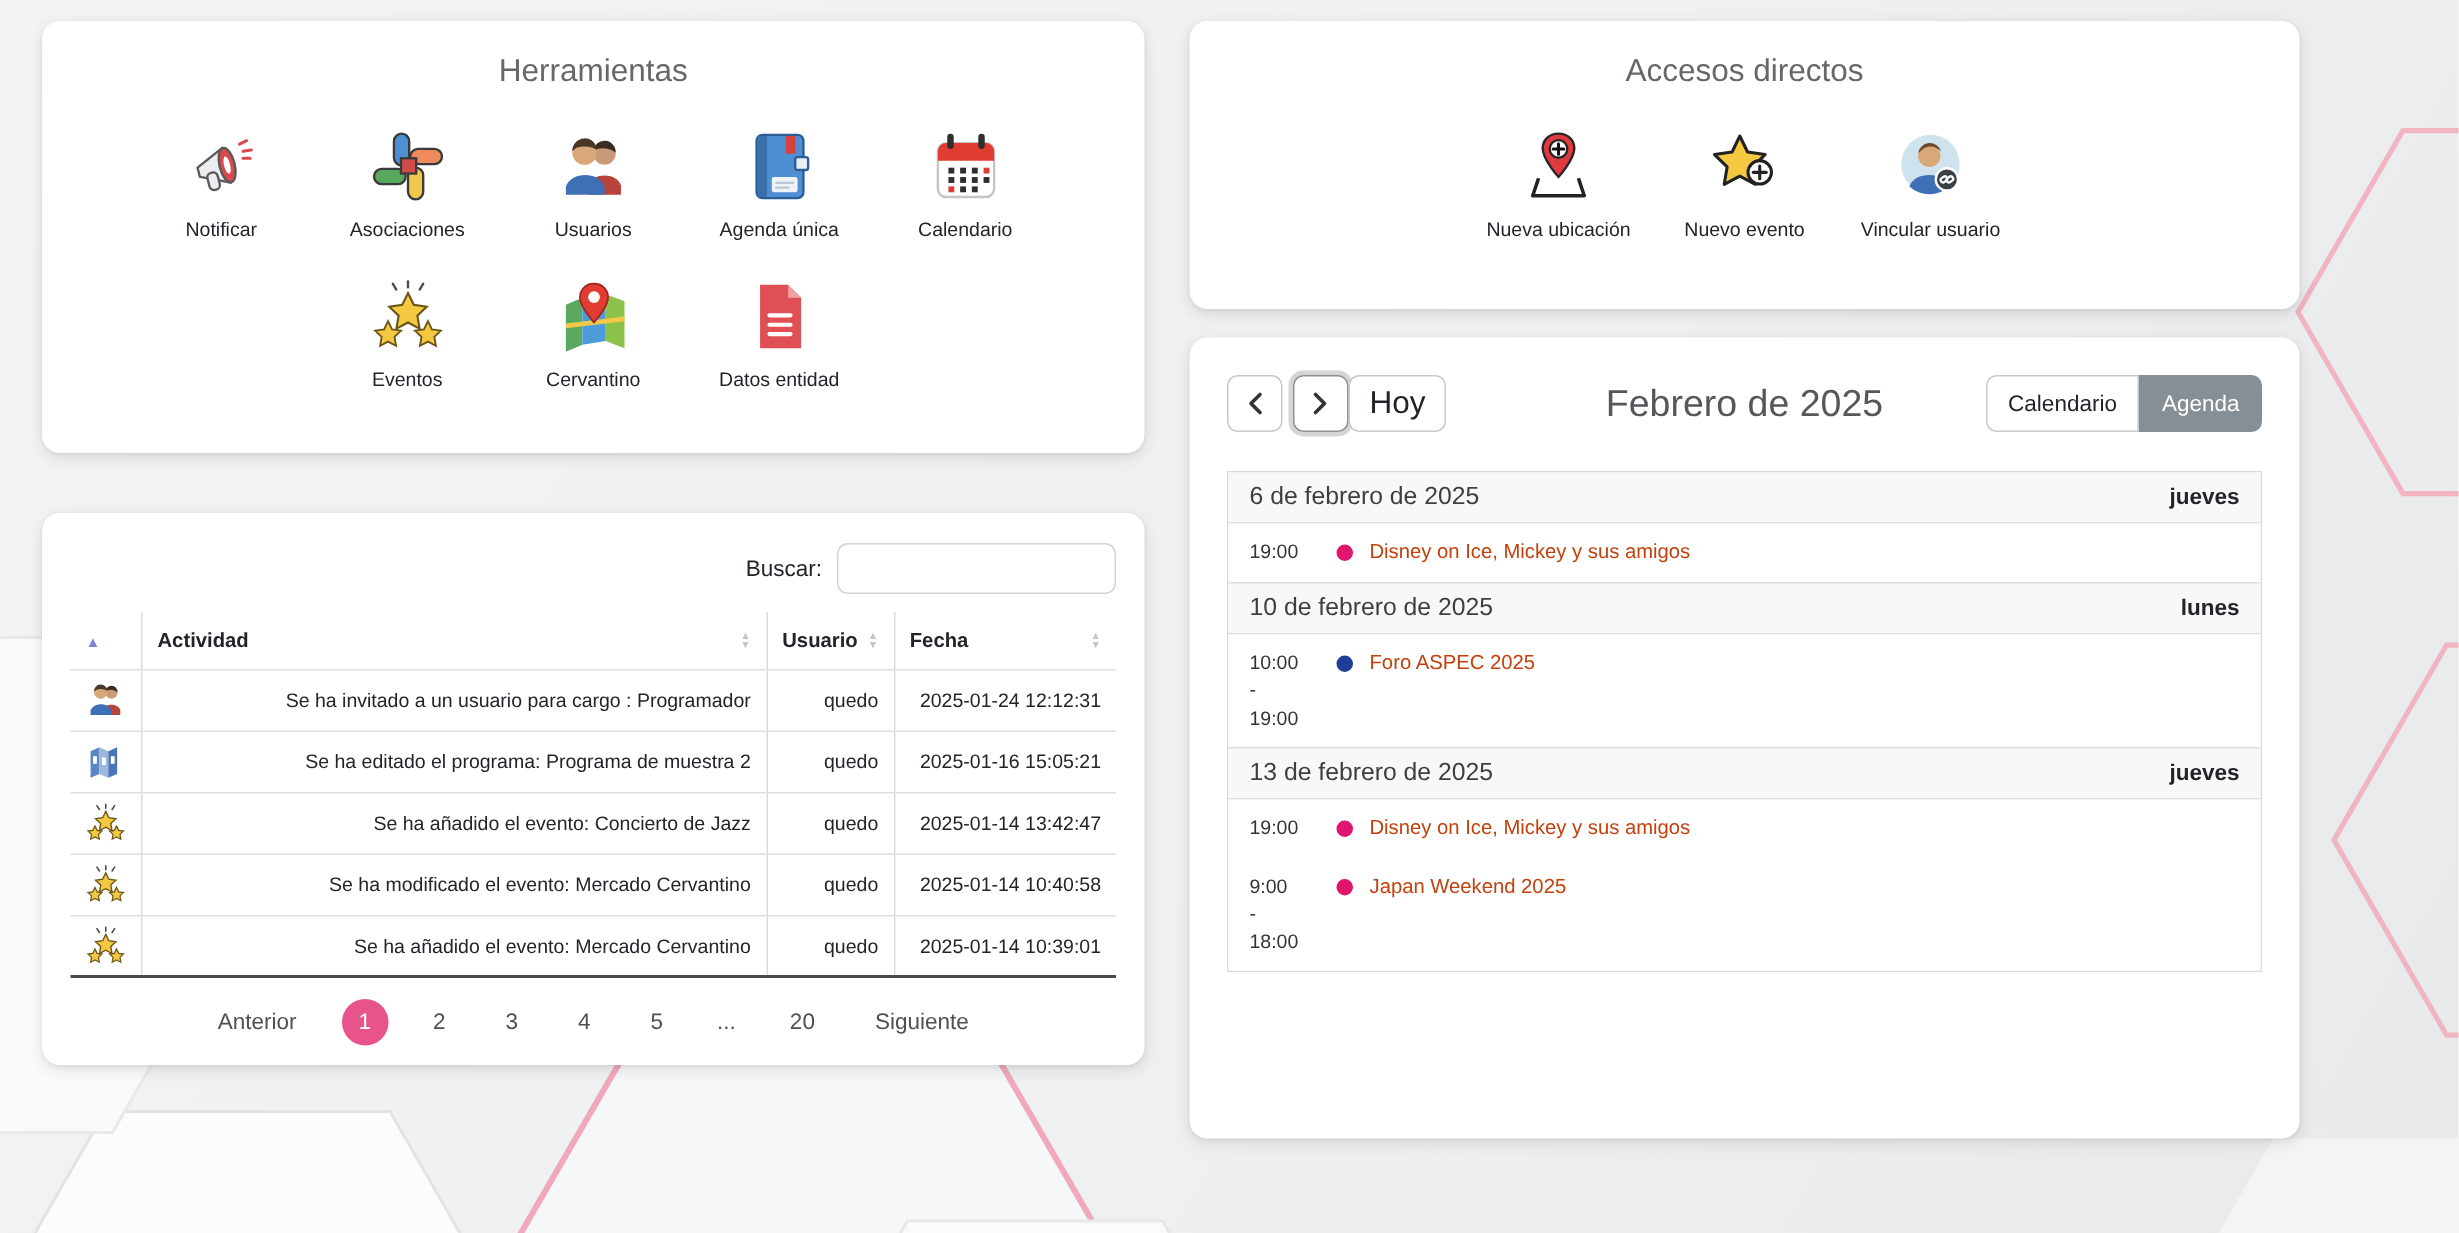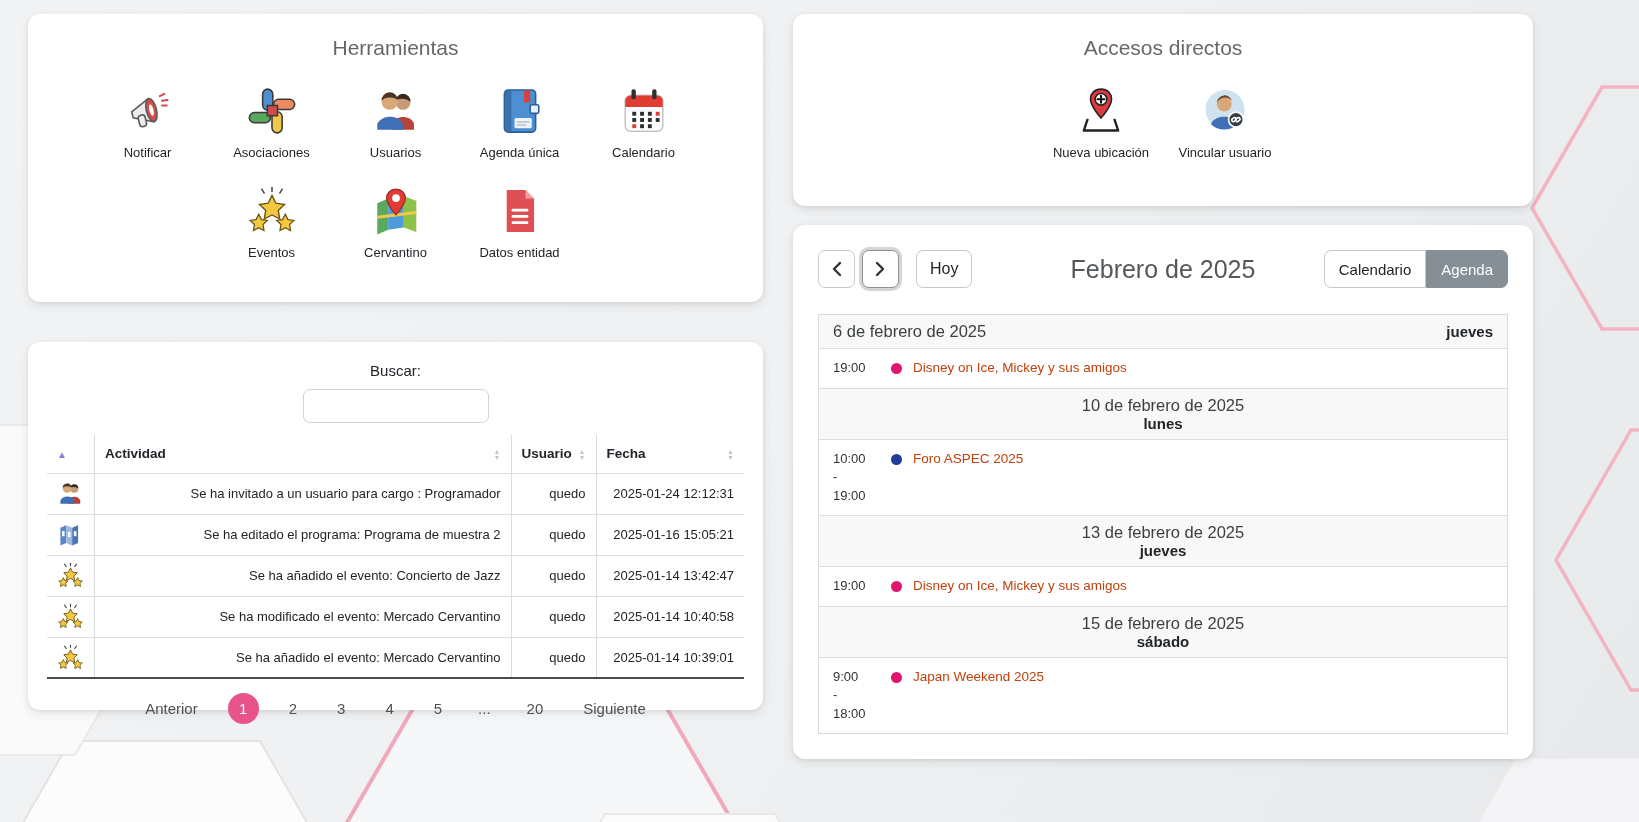--- a/index.html
+++ b/index.html
@@ -18,21 +18,21 @@
   
   .card-title { text-align:center; font-size:21px; color:#65686b; padding-top:22px; }
   .icon-grid { display:flex; justify-content:center; }
   .tool-item { width:124px; margin-top:26px; display:flex; flex-direction:column; align-items:center; cursor:pointer; }
   .tool-item .glyph { width:50px; height:50px; }
   .tool-item .tlabel { margin-top:9px; font-size:13px; color:#212529; text-align:center; }
   #tools    { left:28px;  top:14px;  width:735px; height:288px; }
   #shortcuts{ left:793px; top:14px;  width:740px; height:192px; }
   
   #activity { left:28px; top:342px; width:735px; height:368px; padding:20px 19px 0 19px; }
-  .search-row { display:flex; justify-content:flex-end; align-items:center; gap:10px;flex-direction:column; }
+  .search-row { display:flex; justify-content:flex-end; align-items:center; gap:10px; }
   .search-row label { font-size:15px; color:#212529; }
   .search-input { width:186px; height:34px; border:1px solid #cfd4d9; border-radius:7px; outline:none; font-size:14px; padding:0 10px; font-family:inherit; }
   table.activity-table { width:100%; border-collapse:collapse; margin-top:12px; font-size:13px; }
   .activity-table th, .activity-table td { border-right:1px solid #dadcde; padding:0 10px;text-align:right; }
   .activity-table th:last-child, .activity-table td:last-child { border-right:none; }
   .activity-table thead th { height:38px; text-align:left; font-weight:bold; font-size:13.5px; vertical-align:middle; cursor:pointer; }
   .activity-table tbody td { height:41px; vertical-align:middle; }
   .activity-table tbody tr { border-top:1px solid #dcdedf; }
   .activity-table tbody tr:last-child { border-bottom:2px solid #4a4a4a; }
   .col-icon { width:45px; text-align:center; }
@@ -44,29 +44,29 @@
   .pagination { display:flex; justify-content:center; align-items:center; gap:20px; margin-top:14px; font-size:15px; color:#4d5154; }
   .page-link { padding:5px 10px; cursor:pointer; }
   .page-active { background:#e8538c; color:#fff; width:31px; height:31px; border-radius:16px; display:flex; align-items:center; justify-content:center; padding:0; }
   .page-ellipsis { padding:5px 6px; color:#4d5154; }
   
   #agenda { left:793px; top:225px; width:740px; height:534px; padding:24px 25px; }
   .agenda-header { position:relative; display:flex; align-items:center; height:40px; }
   .nav-btn { width:37px; height:38px; background:#fff; border:1px solid #c6c8ca; border-radius:7px; display:flex; align-items:center; justify-content:center; cursor:pointer; }
   .nav-btn + .nav-btn { margin-left:7px; }
   .nav-btn.focused { border:1px solid #8d9196; box-shadow:0 0 0 3px rgba(130,135,140,0.35); }
-  .today-btn { margin-left:17px; height:38px; padding:0 13px; background:#fff; border:1px solid #c6c8ca; border-radius:7px; font-size:16px; color:#212529; cursor:pointer; font-family:inherit; }
+  .today-btn { margin-left:0; height:38px; padding:0 13px; background:#fff; border:1px solid #c6c8ca; border-radius:7px; font-size:21px; color:#212529; cursor:pointer; font-family:inherit; }
   .agenda-title { position:absolute; left:0; right:0; text-align:center; font-size:25px; color:#55585b; pointer-events:none; }
   .view-toggle { margin-left:auto; display:flex; z-index:2; }
   .view-btn { height:38px; padding:0 14px; font-size:15px; cursor:pointer; font-family:inherit; display:flex; align-items:center; }
   .view-btn.inactive { background:#fff; color:#212529; border:1px solid #c6c8ca; border-radius:7px 0 0 7px; }
   .view-btn.active { background:#868e96; color:#fff; border:1px solid #868e96; border-radius:0 7px 7px 0; }
   .agenda-list { margin-top:25px; border:1px solid #d9dadc; }
   .day-header { display:flex; justify-content:space-between; align-items:center; background:#f8f8f8; padding:7px 14px; border-bottom:1px solid #dcdddf; }
-  .day-group:not(:first-child) .day-header { border-top:1px solid #dcdddf;flex-direction:column; }
+  .day-group:not(:first-child) .day-header { border-top:1px solid #dcdddf; }
   .day-date { font-size:16.5px; color:#3c3f41; }
   .day-name { font-size:15px; font-weight:bold; color:#212529; }
   .event-row { display:flex; align-items:flex-start; padding:10px 14px; background:#fff; cursor:pointer; }
   .event-time { width:58px; font-size:13px; color:#333; line-height:18.5px; display:flex; flex-direction:column; }
   .event-dot { width:11px; height:11px; border-radius:50%; margin:4px 11px 0 0; flex:none; }
   .event-title { font-size:13.5px; color:#c2410c; padding-top:1px; }
 </style>
 </head>
 <body>
 
@@ -208,20 +208,31 @@
         <circle cx="32" cy="17" r="7.5" fill="#fff" stroke="#252525" stroke-width="2"></circle>
         <g stroke="#111" stroke-width="2.6" stroke-linecap="round">
           <line x1="32" y1="12.5" x2="32" y2="21.5"></line>
             <line x1="27.5" y1="17" x2="36.5" y2="17"></line>
         </g>
       </svg>
       <div class="tlabel">Nueva ubicación</div>
     </div>
     <div class="tool-item">
       <svg class="glyph" viewBox="0 0 64 64">
+        <polygon points="28,6 34.6,19.6 49.6,21.8 38.8,32.3 41.3,47.2 28,40.2 14.7,47.2 17.2,32.3 6.4,21.8 21.4,19.6" fill="#f5c842" stroke="#222" stroke-width="2.6" stroke-linejoin="round"></polygon>
+        <circle cx="45" cy="37" r="10" fill="#fff" stroke="#222" stroke-width="2.6"></circle>
+        <g stroke="#222" stroke-width="2.6" stroke-linecap="round">
+          <line x1="45" y1="31.5" x2="45" y2="42.5"></line>
+            <line x1="39.5" y1="37" x2="50.5" y2="37"></line>
+        </g>
+      </svg>
+      <div class="tlabel">Nuevo evento</div>
+    </div>
+    <div class="tool-item">
+      <svg class="glyph" viewBox="0 0 64 64">
         <circle cx="32" cy="30" r="25" fill="#cfe3ef"></circle>
         <circle cx="31" cy="23" r="9.5" fill="#d9a878"></circle>
         <path d="M21.5 21 a10 10 0 0 1 19.5 -2 c-6.5 -6.5 -14 -5 -19.5 2 z" fill="#6b4a2f"></path>
         <path d="M14 49 c4 -13 30 -13 34 0 a25 25 0 0 1 -34 0 z" fill="#3f6fb5"></path>
         <circle cx="46" cy="43" r="9.5" fill="#3a3f44" stroke="#fff" stroke-width="2"></circle>
         <g stroke="#fff" stroke-width="2" fill="none">
           <rect x="40.5" y="41" width="6" height="4" rx="2" transform="rotate(-35 43.5 43)"></rect>
           <rect x="45.5" y="41" width="6" height="4" rx="2" transform="rotate(-35 48.5 43)"></rect>
         </g>
       </svg>
@@ -415,24 +426,20 @@
           <span>19:00</span>
             <span></span>
             <span></span>
         </span>
         <span class="event-dot" style="background-color: rgb(224, 22, 110);"></span>
         <span class="event-title">Disney on Ice, Mickey y sus amigos</span>
       </div>
     </div>
 
     <div class="day-group">
-      <div class="day-header">
-        <span class="day-date">15 de febrero de 2025</span>
-        <span class="day-name">sábado</span>
-      </div>
       <div class="event-row">
         <span class="event-time">
           <span>9:00</span>
             <span>-</span>
             <span>18:00</span>
         </span>
         <span class="event-dot" style="background-color: rgb(224, 22, 110);"></span>
         <span class="event-title">Japan Weekend 2025</span>
       </div>
     </div>

